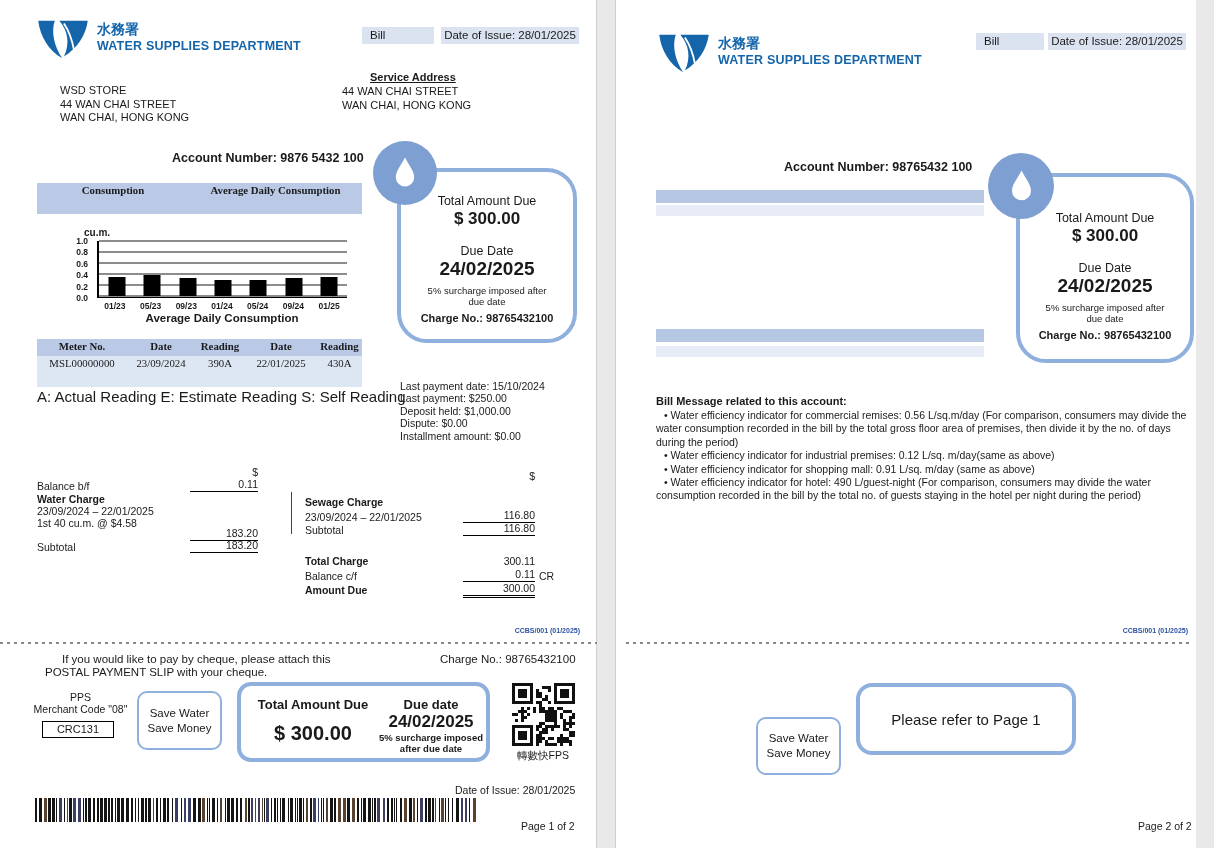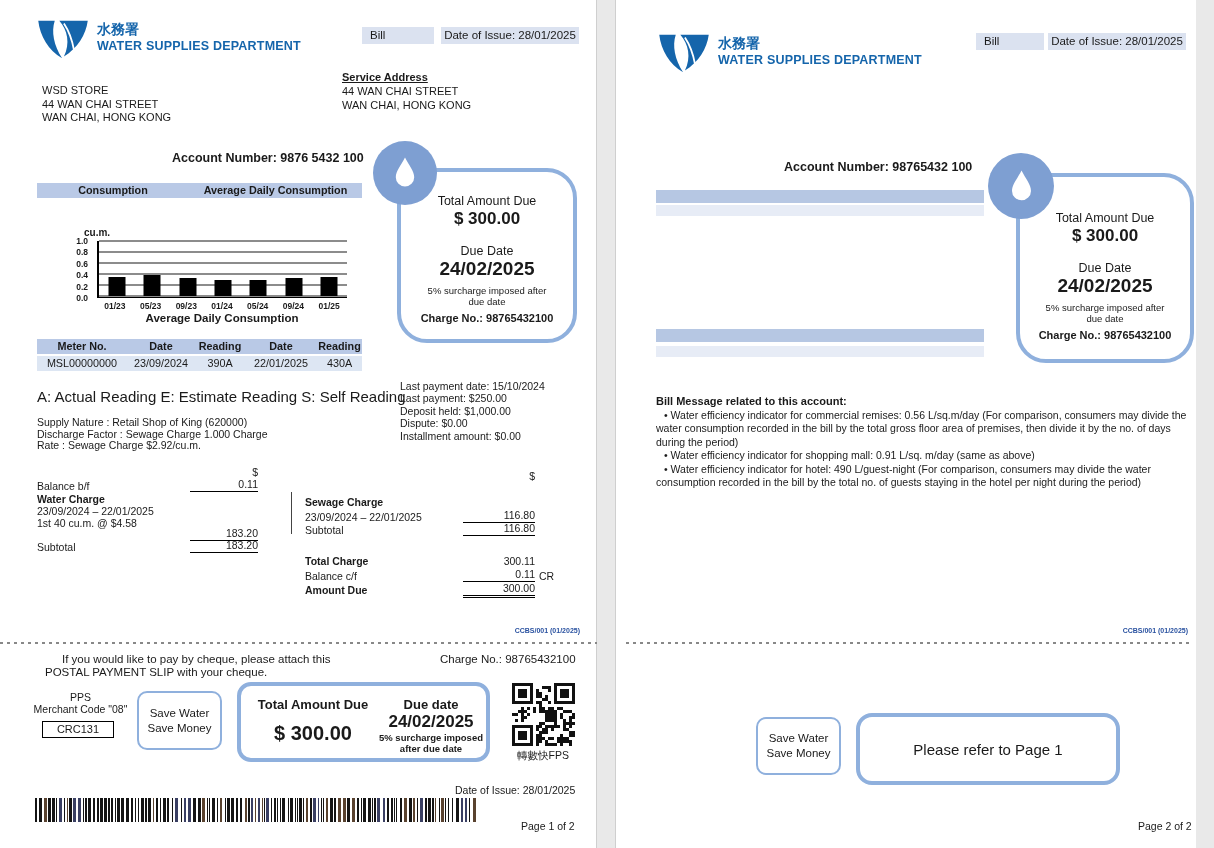--- a/index.html
+++ b/index.html
@@ -19,25 +19,25 @@
   
   .logo-mark { position:absolute; width:56px; height:44px; }
   .logo-zh { position:absolute; font-size:14px; font-weight:bold; color:var(--brand-blue,#1565ab); }
   .logo-en { position:absolute; font-size:12.5px; font-weight:bold; color:var(--brand-blue,#1565ab); letter-spacing:.2px; }
   .tag { position:absolute; height:17px; background:var(--tag-bg,#dbe2f0); font-size:11.5px; line-height:17px; }
   .tag.lft { padding-left:8px; }
   .tag.ctr { text-align:center; }
 
   .lines div { line-height:13.5px; }
   .addr { position:absolute; font-size:11px; }
-  .svc-label { position:absolute; font-size:11px; font-weight:bold; text-decoration:underline; }
+  .svc-label { position:absolute; font-size:11px; font-weight:bold; text-decoration:underline;margin-left:28px; }
   .acct { position:absolute; font-size:12.5px; font-weight:bold; }
 
   
-  .trow { position:absolute; display:flex; height:15px; }
+  .trow { position:absolute; display:flex; height:31px;font-family:Liberation Serif, serif; }
   .thead { background:var(--table-header-bg,#b9c9e6); font-weight:bold; }
   .tdata { background:var(--table-row-bg,#dde6f3); }
   .trow .cell { font-size:10.8px; line-height:15px; text-align:center; }
   .ct .cell:nth-child(1){ width:152px; } .ct .cell:nth-child(2){ width:173px; }
   .mt .cell:nth-child(1){ width:90px; } .mt .cell:nth-child(2){ width:68px; }
   .mt .cell:nth-child(3){ width:50px; } .mt .cell:nth-child(4){ width:72px; }
   .mt .cell:nth-child(5){ width:45px; }
 
   
   #chart-ylab { position:absolute; left:84px; top:227px; font-size:10px; font-weight:bold; }
@@ -122,21 +122,21 @@
     <path d="M3 3 C5 20 14 35 29 44 C20 30 17 15 21 3 Z" fill="#1565ab"></path>
     <path d="M26 3 L57 3 C55 18 46 33 31 42 C38 28 35 13 26 3 Z" fill="#1565ab"></path>
     <path d="M31 6 C37 15 40 24 42 35" stroke="#ffffff" stroke-width="2" fill="none"></path>
   </svg>
   <div class="logo-zh" style="left:97px;top:21px">水務署</div>
   <div class="logo-en" style="left:97px;top:39px">WATER SUPPLIES DEPARTMENT</div>
 
   <div class="tag lft" style="left:362px;top:27px;width:72px">Bill</div>
   <div class="tag ctr" style="left:441px;top:27px;width:138px">Date of Issue: 28/01/2025</div>
 
-  <div class="addr lines" style="left:42px;top:84px">
+  <div class="addr lines" style="left:60px;top:84px">
       <div>WSD STORE</div>
       <div>44 WAN CHAI STREET</div>
       <div>WAN CHAI, HONG KONG</div>
     </div>
   <div class="svc-label" style="left:342px;top:71px">Service Address</div>
   <div class="addr lines" style="left:342px;top:85px">
       <div>44 WAN CHAI STREET</div>
       <div>WAN CHAI, HONG KONG</div>
     </div>
 
@@ -191,25 +191,20 @@
     </div>
   <div class="trow tdata mt" style="left:37px;top:356px">
       <div class="cell">MSL00000000</div>
       <div class="cell">23/09/2024</div>
       <div class="cell">390A</div>
       <div class="cell">22/01/2025</div>
       <div class="cell">430A</div>
     </div>
 
   <div class="note" style="left:37px;top:388px">A: Actual Reading E: Estimate Reading S: Self Reading</div>
-  <div class="abs lines small" style="left:37px;top:417px">
-      <div>Supply Nature : Retail Shop of King (620000)</div>
-      <div>Discharge Factor : Sewage Charge 1.000 Charge</div>
-      <div>Rate : Sewage Charge $2.92/cu.m.</div>
-    </div>
   <div class="abs lines pay" style="left:400px;top:380px">
       <div>Last payment date: 15/10/2024</div>
       <div>Last payment: $250.00</div>
       <div>Deposit held: $1,000.00</div>
       <div>Dispute: $0.00</div>
       <div>Installment amount: $0.00</div>
     </div>
 
   <div class="amt-box" id="p1-amt" style="left:397px;top:168px;width:180px;height:175px">
     <div class="tad-l">Total Amount Due</div>
@@ -566,27 +561,28 @@
   </div>
   <div class="drop-circle" style="left:372px;top:153px;width:66px;height:66px">
     <svg width="35" height="39" viewBox="0 0 24 26">
       <path d="M12 2 C9 8 5.5 11.5 5.5 16 a6.5 6.5 0 0 0 13 0 C18.5 11.5 15 8 12 2 Z" fill="#ffffff"></path>
     </svg>
   </div>
 
   <div id="p2-msg-title">Bill Message related to this account:</div>
   <div id="p2-msg">
       <div class="bullet">Water efficiency indicator for commercial remises: 0.56 L/sq.m/day (For comparison, consumers may divide the water consumption recorded in the bill by the total gross floor area of premises, then divide it by the no. of days during the period)</div>
+      <div class="bullet">Water efficiency indicator for industrial premises: 0.12 L/sq. m/day(same as above)</div>
       <div class="bullet">Water efficiency indicator for shopping mall: 0.91 L/sq. m/day (same as above)</div>
       <div class="bullet">Water efficiency indicator for hotel: 490 L/guest-night (For comparison, consumers may divide the water consumption recorded in the bill by the total no. of guests staying in the hotel per night during the period)</div>
     </div>
 
   <div class="formcode" style="left:432px;top:627px;width:140px">CCBS/001 (01/2025)</div>
   <div class="dash" style="left:10px;top:642px;width:565px"></div>
 
   <div class="save-box" style="left:140px;top:717px;width:85px;height:58px">
       <div>Save Water</div>
       <div>Save Money</div>
     </div>
-  <div class="refer-box" style="left:240px;top:713px;width:264px;height:72px">Please refer to Page 1</div>
+  <div class="refer-box" style="left:240px;top:683px;width:220px;height:72px">Please refer to Page 1</div>
 
   <div class="foot" style="left:522px;top:820px">Page 2 of 2</div>
 </div>
 
 </body></html>

